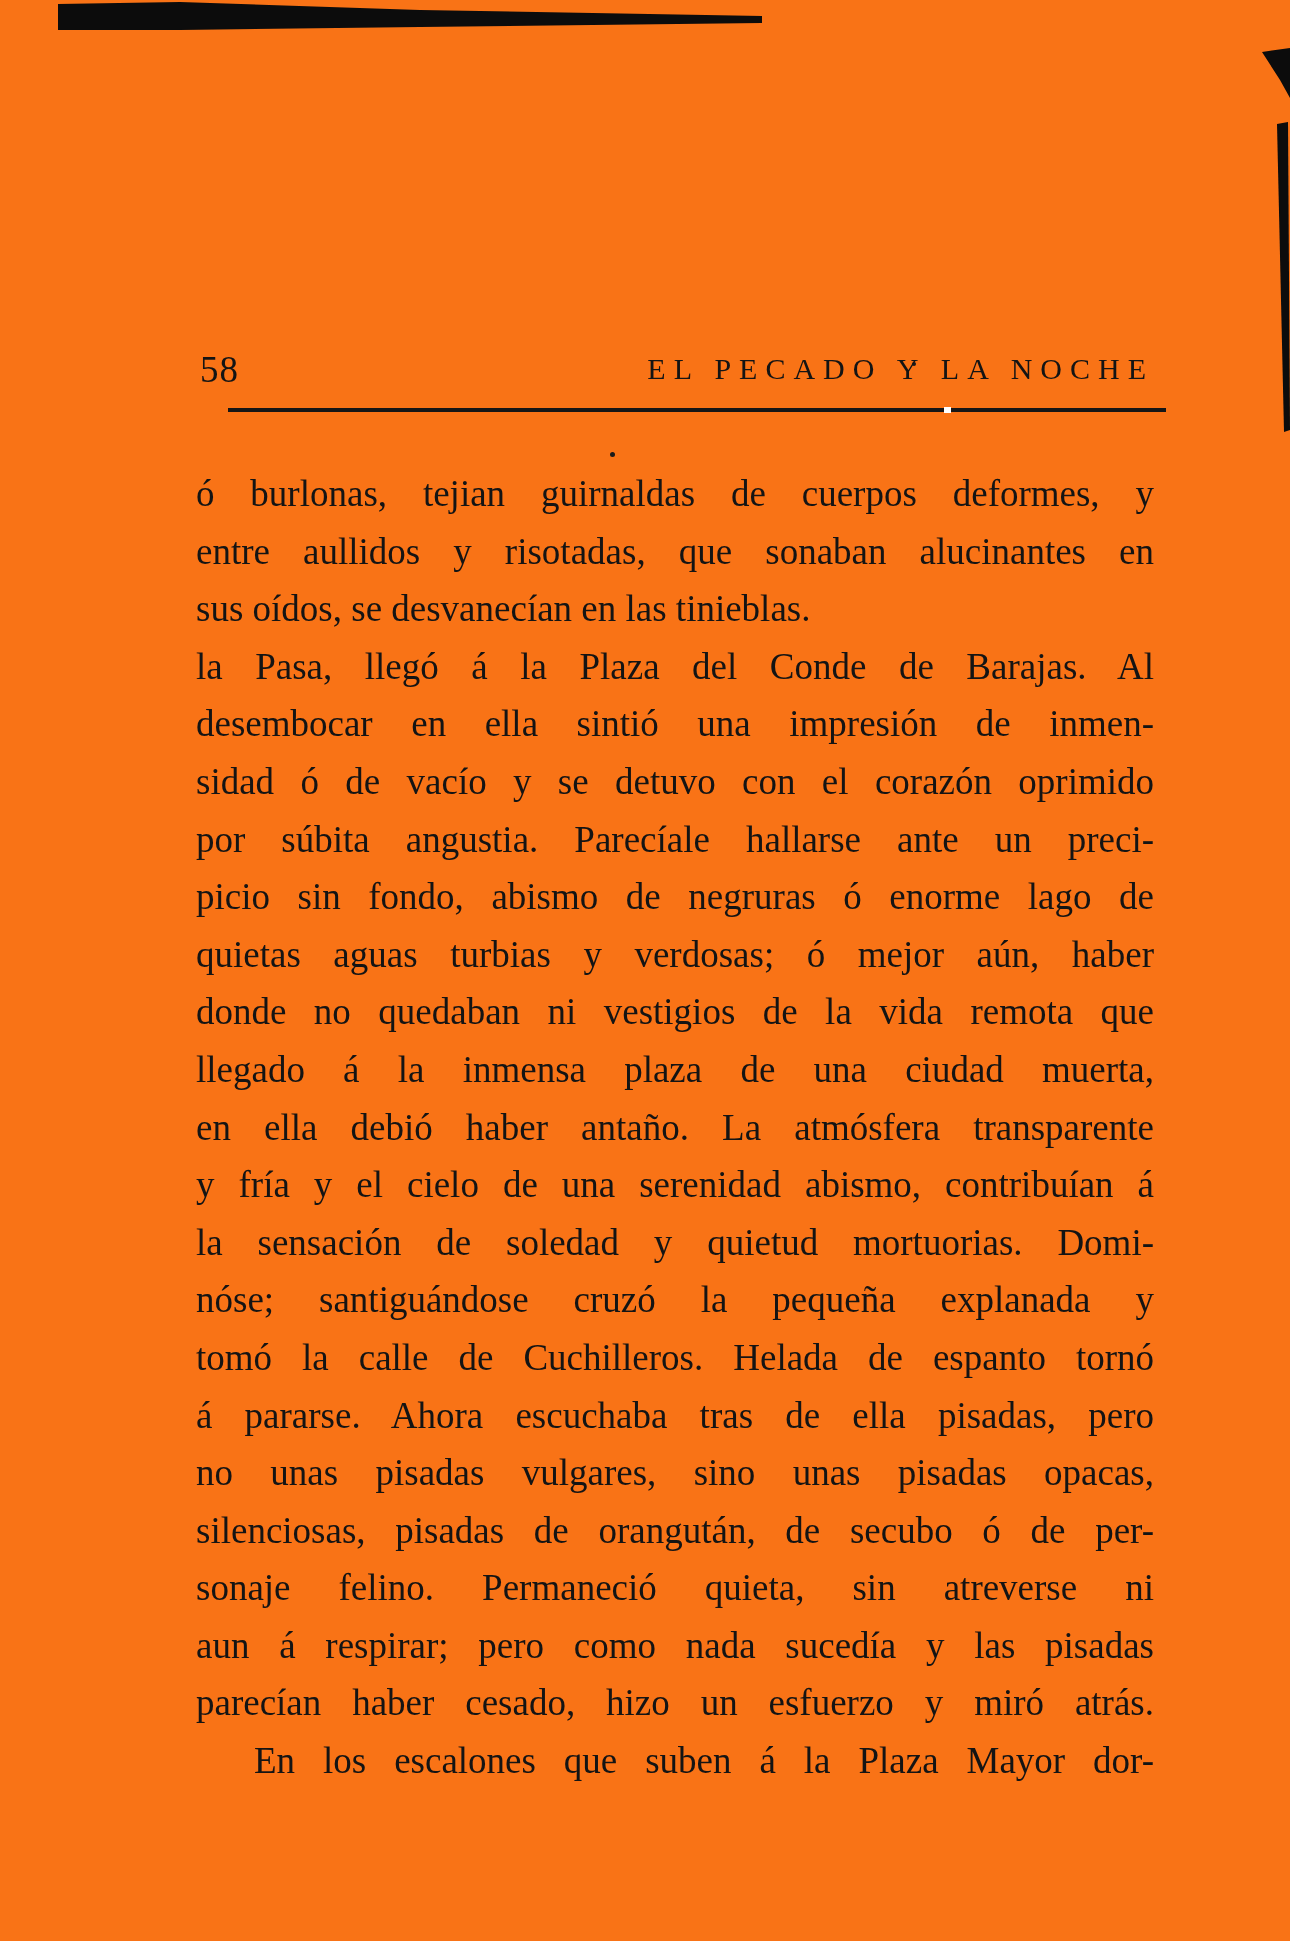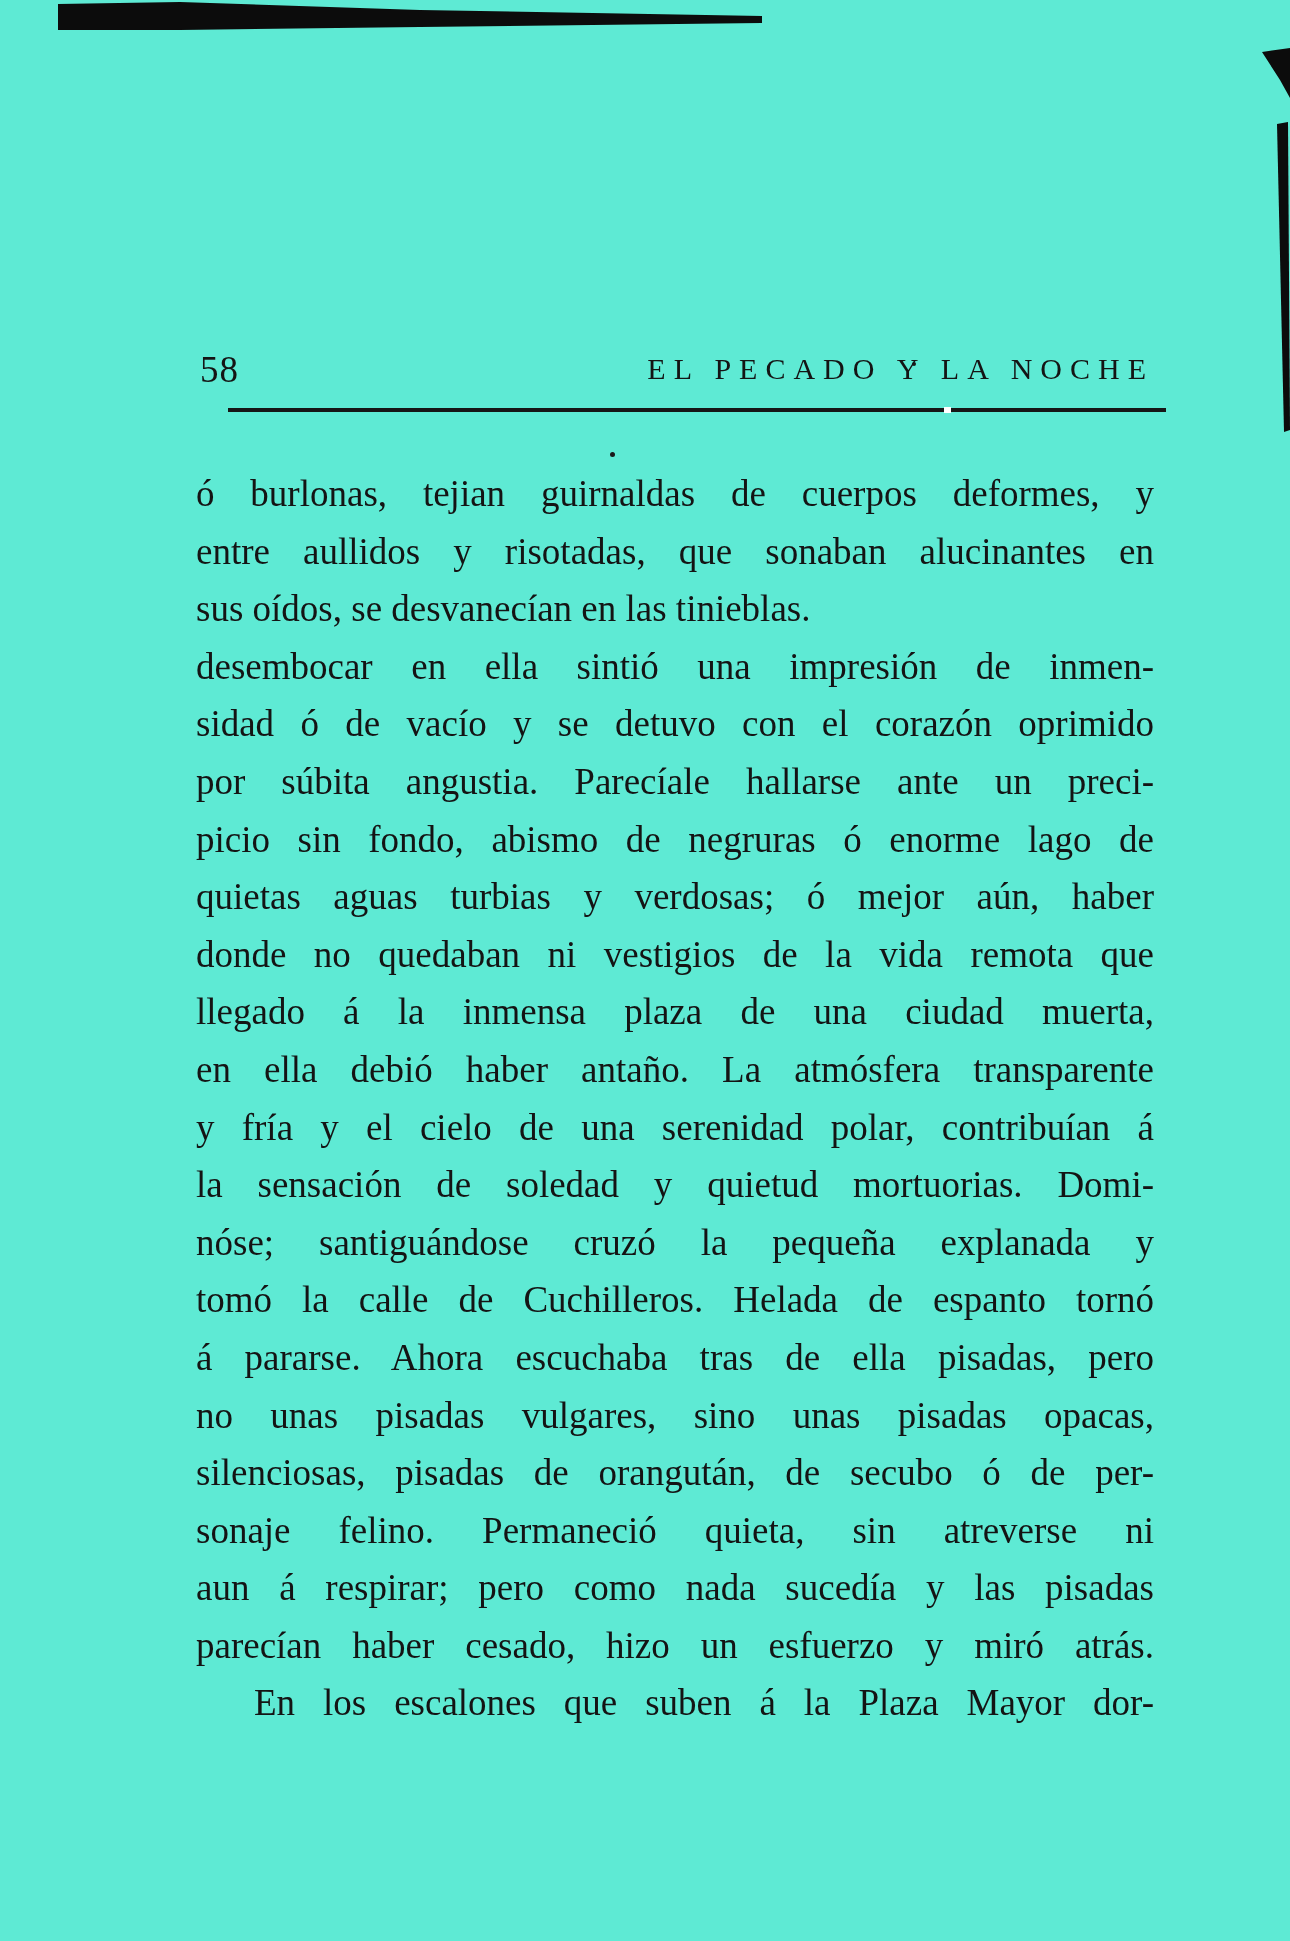--- a/index.html
+++ b/index.html
@@ -4,21 +4,21 @@
 <style>
   html, body {
     margin: 0;
     padding: 0;
     background: #ffffff;
   }
   #page {
     position: relative;
     width: 1290px;
     height: 1941px;
-    background: #5eead4;
+    background: #f97316;
     overflow: hidden;
     font-family: "Liberation Serif", "DejaVu Serif", serif;
     color: #141414;
   }
   
   .artifact { position: absolute; background: #0c0c0c; }
   #artifact-top-wedge {
     left: 0; top: 0; width: 770px; height: 34px;
     clip-path: polygon(58px 4px, 180px 2px, 420px 10px, 762px 16px, 762px 23px, 420px 27px, 180px 30px, 58px 30px);
   }
@@ -100,29 +100,30 @@
     <div id="header-title">EL PECADO Y LA NOCHE</div>
   </div>
 
   <div id="header-rule"></div>
   <div id="header-rule-gap"></div>
 
   <div id="body-text">
       <div class="line">ó burlonas, tejian guirnaldas de cuerpos deformes, y</div>
       <div class="line">entre aullidos y risotadas, que sonaban alucinantes en</div>
       <div class="line end">sus oídos, se desvanecían en las tinieblas.</div>
+      <div class="line">la Pasa, llegó á la Plaza del Conde de Barajas. Al</div>
       <div class="line">desembocar en ella sintió una impresión de inmen-</div>
       <div class="line">sidad ó de vacío y se detuvo con el corazón oprimido</div>
       <div class="line">por súbita angustia. Parecíale hallarse ante un preci-</div>
       <div class="line">picio sin fondo, abismo de negruras ó enorme lago de</div>
       <div class="line">quietas aguas turbias y verdosas; ó mejor aún, haber</div>
       <div class="line">donde no quedaban ni vestigios de la vida remota que</div>
       <div class="line">llegado á la inmensa plaza de una ciudad muerta,</div>
       <div class="line">en ella debió haber antaño. La atmósfera transparente</div>
-      <div class="line">y fría y el cielo de una serenidad polar, contribuían á</div>
+      <div class="line">y fría y el cielo de una serenidad abismo, contribuían á</div>
       <div class="line">la sensación de soledad y quietud mortuorias. Domi-</div>
       <div class="line">nóse; santiguándose cruzó la pequeña explanada y</div>
       <div class="line">tomó la calle de Cuchilleros. Helada de espanto tornó</div>
       <div class="line">á pararse. Ahora escuchaba tras de ella pisadas, pero</div>
       <div class="line">no unas pisadas vulgares, sino unas pisadas opacas,</div>
       <div class="line">silenciosas, pisadas de orangután, de secubo ó de per-</div>
       <div class="line">sonaje felino. Permaneció quieta, sin atreverse ni</div>
       <div class="line">aun á respirar; pero como nada sucedía y las pisadas</div>
       <div class="line">parecían haber cesado, hizo un esfuerzo y miró atrás.</div>
       <div class="line indent">En los escalones que suben á la Plaza Mayor dor-</div>

